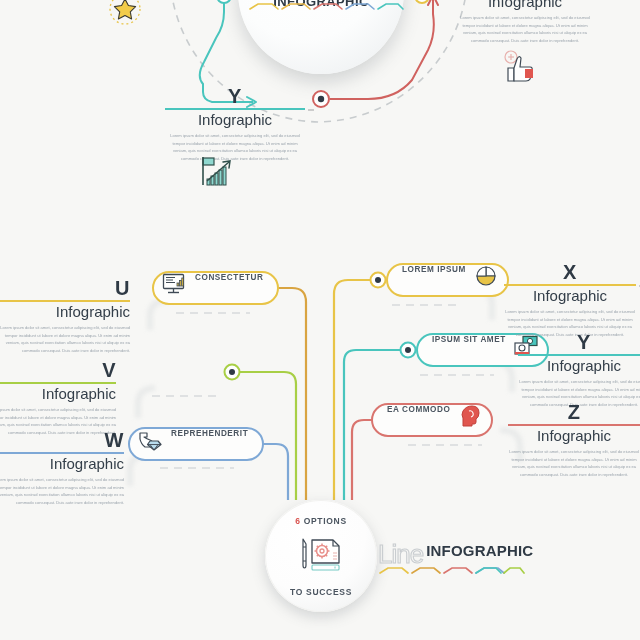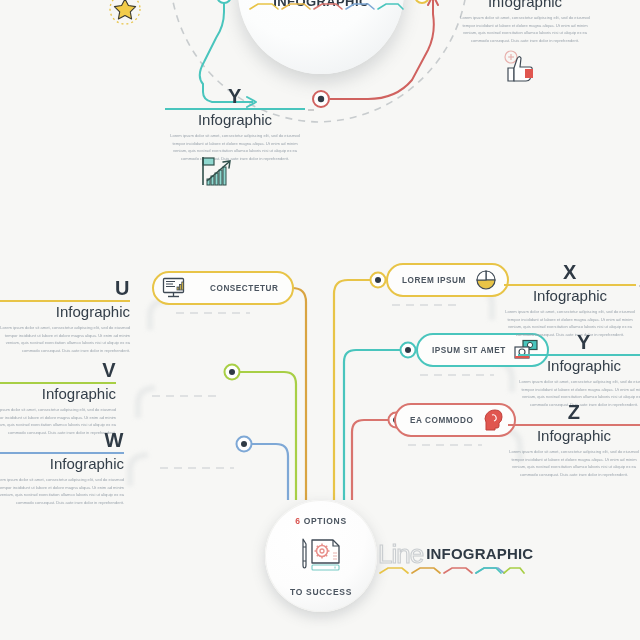--- a/index.html
+++ b/index.html
@@ -36,48 +36,48 @@
     font-size:4.1px;line-height:1.85;color:#9aa3ac;margin-top:4px;
     text-align:center;
   }
   .ta-r .lorem{text-align:right;}
   .ta-l .lorem{text-align:left;}
 
   
   .pill{
     position:absolute;height:34px;border-radius:17px;
     background:#fdfdfc;
-    display:flex;align-items:center;box-sizing:border-box;
+    display:flex;align-items:flex-start;box-sizing:border-box;
     border:2px solid #ccc;
   }
   .pill .plabel{
     font-size:8.2px;font-weight:700;letter-spacing:0.55px;color:#4b5560;
     white-space:nowrap;
   }
   .pill .picon{width:26px;height:22px;flex:0 0 26px;display:block;}
   .pill.left-ico{padding:0 14px 0 8px;}
-  .pill.left-ico .plabel{margin-left:22px;}
+  .pill.left-ico .plabel{margin-left:7px;}
   .pill.right-ico{padding:0 8px 0 14px;justify-content:flex-end;}
   .pill.right-ico .plabel{margin-right:7px;}
 
   
   .hub{
     position:absolute;left:265px;top:500px;width:112px;height:112px;
     border-radius:50%;
     background:radial-gradient(circle at 38% 30%, #ffffff 0%, #fdfdfd 55%, #eceeee 100%);
     box-shadow:0 5px 14px rgba(80,90,100,.22), inset 0 0 0 1px #f2f2f0;
     display:flex;flex-direction:column;align-items:center;justify-content:center;
   }
   .hub .hub-top{font-size:8.5px;font-weight:700;letter-spacing:.7px;color:#4b5560;margin-bottom:9px;}
   .hub .hub-top .num{color:#d9534f;}
   .hub .hub-bot{font-size:8.5px;font-weight:700;letter-spacing:.7px;color:#4b5560;margin-top:14px;}
   .hub .hub-ico{width:52px;height:38px;display:block;}
 
   
-  .brand{position:absolute;left:378px;top:542px;display:flex;align-items:center;}
+  .brand{position:absolute;left:378px;top:542px;display:flex;align-items:flex-start;}
   .brand .b1{
     font-size:26px;font-weight:400;color:transparent;
     -webkit-text-stroke:1.1px #c9cdd0;
     letter-spacing:-1px;line-height:.95;
     font-family:"Liberation Sans", sans-serif;
   }
   .brand .b2{
     font-size:15px;font-weight:700;color:#2f3a45;letter-spacing:.2px;
     margin-left:3px;margin-bottom:2px;
     font-family:"Liberation Sans", sans-serif;
@@ -231,20 +231,28 @@
         <rect x="17.4" y="7.5" width="1.8" height="5.5"></rect>
         <rect x="19.8" y="5" width="1.8" height="8"></rect>
       </g>
       <line x1="11.5" y1="15.5" x2="11.5" y2="19" stroke="#3f4a55" stroke-width="1.3"></line>
       <line x1="6" y1="19.5" x2="17" y2="19.5" stroke="#3f4a55" stroke-width="1.4"></line>
     </svg>
     <span class="plabel">CONSECTETUR</span>
   </div>
 
 
+  <div class="pill left-ico" style="left:128px;top:427px;border-color:#7ea8d6;">
+    <svg class="picon" viewBox="0 0 26 22">
+      <path d="M2 4 L9 4 L9 8 L6 8 Q9 10 12 11 Q15 12 15 15 L15 18 L7 18 Q3 15 2 10 Z" fill="#fff" stroke="#3f4a55" stroke-width="1.2" stroke-linejoin="round"></path>
+      <path d="M12 12 L20 12 L23 15.5 L16 21 L9.5 15.5 Z" fill="#b9dcee" stroke="#3f4a55" stroke-width="1.2" stroke-linejoin="round"></path>
+      <path d="M9.5 15.5 L23 15.5 M16 21 L12 15.5 M16 21 L20 15.5" fill="none" stroke="#3f4a55" stroke-width=".9"></path>
+    </svg>
+    <span class="plabel">REPREHENDERIT</span>
+  </div>
 
   <div class="pill right-ico" style="left:386px;top:263px;border-color:#e8c447;">
     <span class="plabel">LOREM IPSUM</span>
     <svg class="picon" viewBox="0 0 26 22">
       <path d="M13 11 L13 2 A9 9 0 0 1 22 11 Z" fill="#fff" stroke="#3f4a55" stroke-width="1.2"></path>
       <path d="M13 11 L22 11 A9 9 0 0 1 4 11 Z" fill="#e8c447" stroke="#3f4a55" stroke-width="1.2"></path>
       <path d="M13 11 L4 11 A9 9 0 0 1 13 2 Z" fill="#fff" stroke="#3f4a55" stroke-width="1.2"></path>
     </svg>
   </div>
 
@@ -252,21 +260,21 @@
     <span class="plabel">IPSUM SIT AMET</span>
     <svg class="picon" viewBox="0 0 26 22">
       <rect x="10" y="1.5" width="14" height="9" fill="#49c5bd" stroke="#2f4f4a" stroke-width="1.2"></rect>
       <circle cx="17" cy="6" r="2.6" fill="#fff" stroke="#2f4f4a" stroke-width="1"></circle>
       <rect x="2" y="8" width="14" height="11" fill="#fff" stroke="#3f4a55" stroke-width="1.2"></rect>
       <circle cx="9" cy="13" r="3" fill="none" stroke="#3f4a55" stroke-width="1.1"></circle>
       <rect x="2" y="17" width="14" height="2.2" fill="#e0564f"></rect>
     </svg>
   </div>
 
-  <div class="pill right-ico" style="left:394px;top:403px;border-color:#d9746e;">
+  <div class="pill right-ico" style="left:371px;top:403px;border-color:#d9746e;">
     <span class="plabel">EA COMMODO</span>
     <svg class="picon" viewBox="0 0 26 22">
       <path d="M6 21 L6 13 Q4 10 6 6 Q9 1 15 1 Q22 1 22 8 Q22 12 19 14 L19 17 Q19 19 17 19 L15 19 L15 21 Z" fill="#e0564f" stroke="#c1413b" stroke-width="1"></path>
       <path d="M12 6 Q15 5 16 8 Q17 11 14 12" fill="none" stroke="#fff" stroke-width="1.1"></path>
     </svg>
   </div>
 
   <div class="txtblock ta-r" style="left:-2px;top:278px;">
     <div class="letter">U</div>
     <div class="rule" style="border-top-color:#e8c447;"></div>

